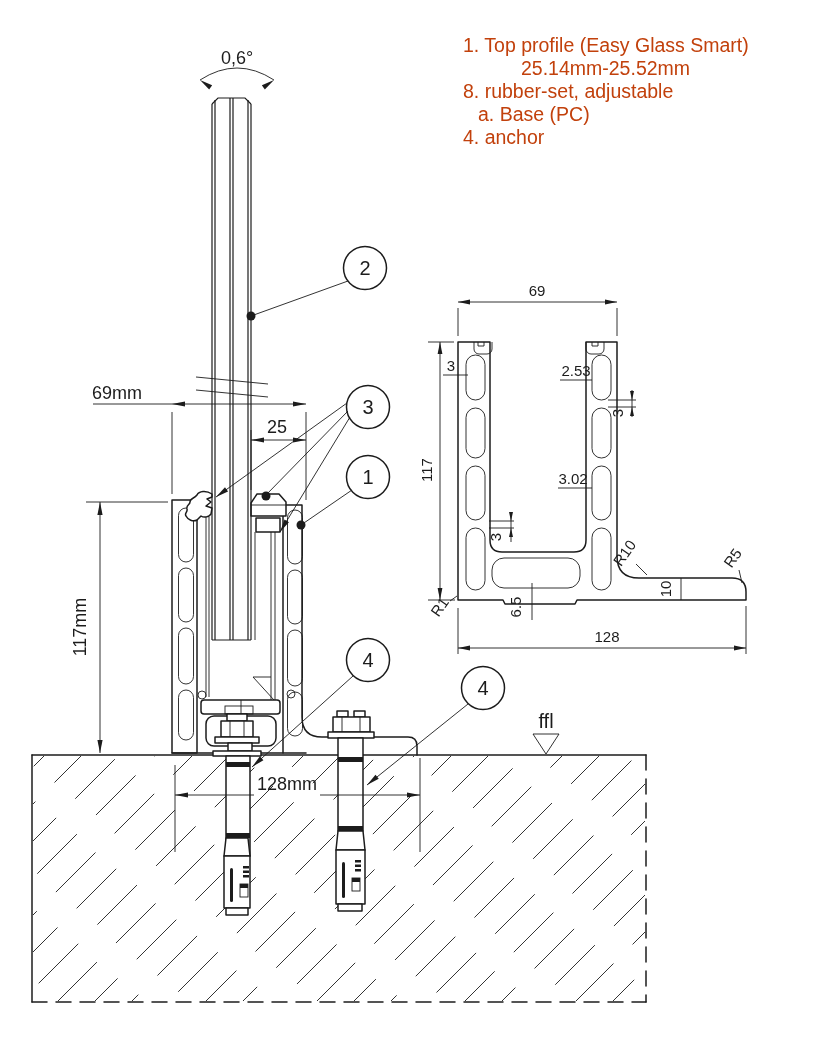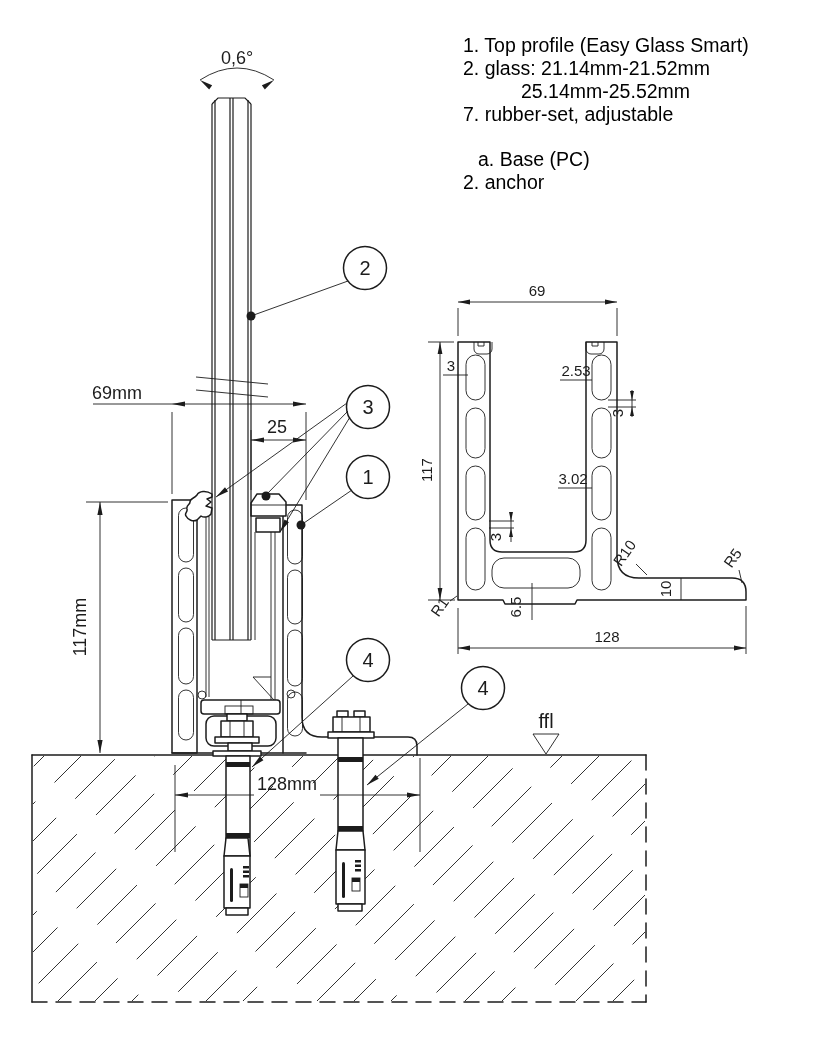--- a/index.html
+++ b/index.html
@@ -1,43 +1,42 @@
 <!DOCTYPE html>
 <html><head>
 <meta charset="utf-8">
 <style>
   html,body{margin:0;padding:0;background:#fff;}
   #page{position:relative;width:816px;height:1056px;background:#fff;overflow:hidden;
-        font-family:"Liberation Sans",sans-serif;color:#000000;}
+        font-family:"Liberation Sans",sans-serif;color:#c2410c;}
   #legend{position:absolute;left:463px;top:34px;font-size:19.5px;line-height:23px;white-space:nowrap;}
-  #legend .ind1{padding-left:15px;margin-top:22px;}
+  #legend .ind1{padding-left:15px;}
   #legend .ind2{padding-left:58px;}
   svg{position:absolute;left:0;top:0;}
   .ln{stroke:#1c1c1c;fill:none;stroke-width:1.5;stroke-linecap:round;stroke-linejoin:round;}
   .lw{stroke:#1c1c1c;fill:#fff;stroke-width:1.5;stroke-linejoin:round;}
   .lt{stroke:#1c1c1c;fill:none;stroke-width:0.9;}
   .lg{stroke:#1c1c1c;fill:none;stroke-width:1.2;}
   .fill{fill:#1c1c1c;stroke:none;}
   .tx{fill:#1c1c1c;font-family:"Liberation Sans",sans-serif;font-size:18px;}
   .td{fill:#1c1c1c;font-family:"Liberation Sans",sans-serif;font-size:15px;}
   .tb{fill:#1c1c1c;font-family:"Liberation Sans",sans-serif;font-size:20px;}
   #hatch line{stroke:#1c1c1c;stroke-width:0.9;}
 </style>
 </head>
 <body>
 
 <div id="page">
 
   <div id="legend">
     <div>1. Top profile (Easy Glass Smart)</div>
-    <div>2. glass: 21.14mm-21.52mm</div>
     <div class="ind2">25.14mm-25.52mm</div>
-    <div>7. rubber-set, adjustable</div>
+    <div>8. rubber-set, adjustable</div>
     <div class="ind1">a. Base (PC)</div>
-    <div>2. anchor</div>
+    <div>4. anchor</div>
   </div>
 
   <svg width="816" height="1056" viewBox="0 0 816 1056">
     <defs>
       <clipPath id="ccl">
           <rect x="33" y="756" width="612" height="245"></rect>
         </clipPath>
     </defs>
 
     <g>

